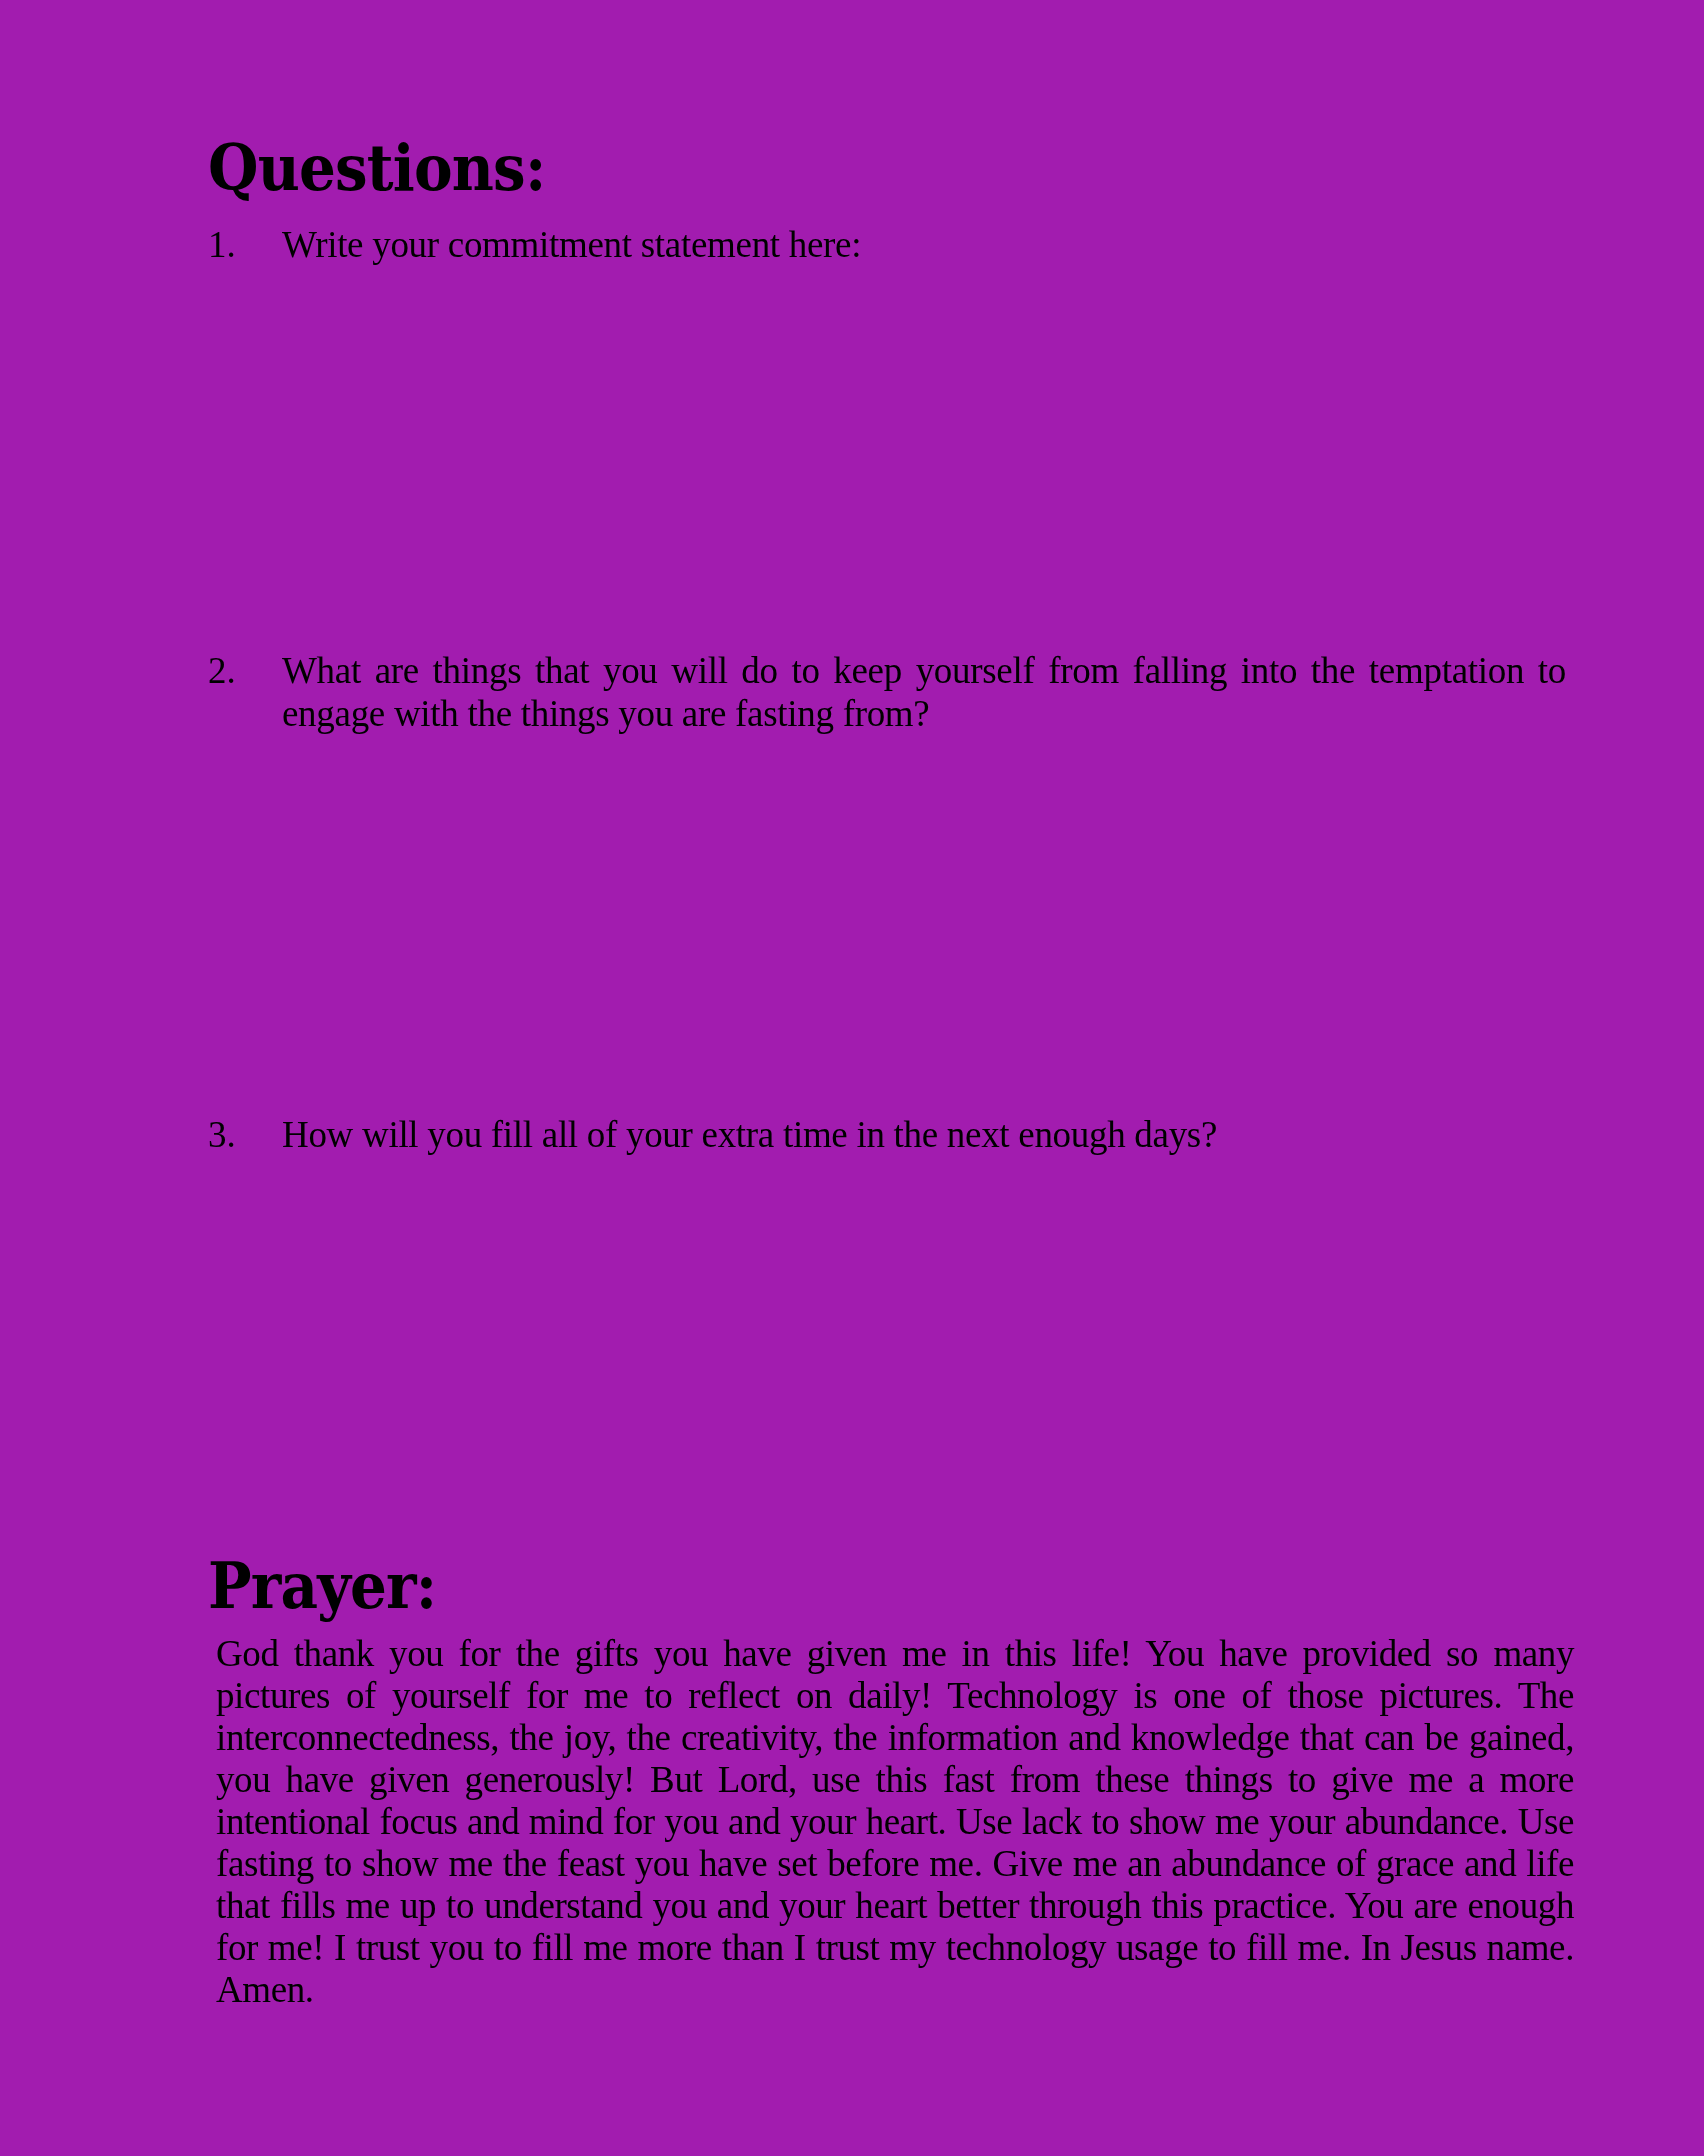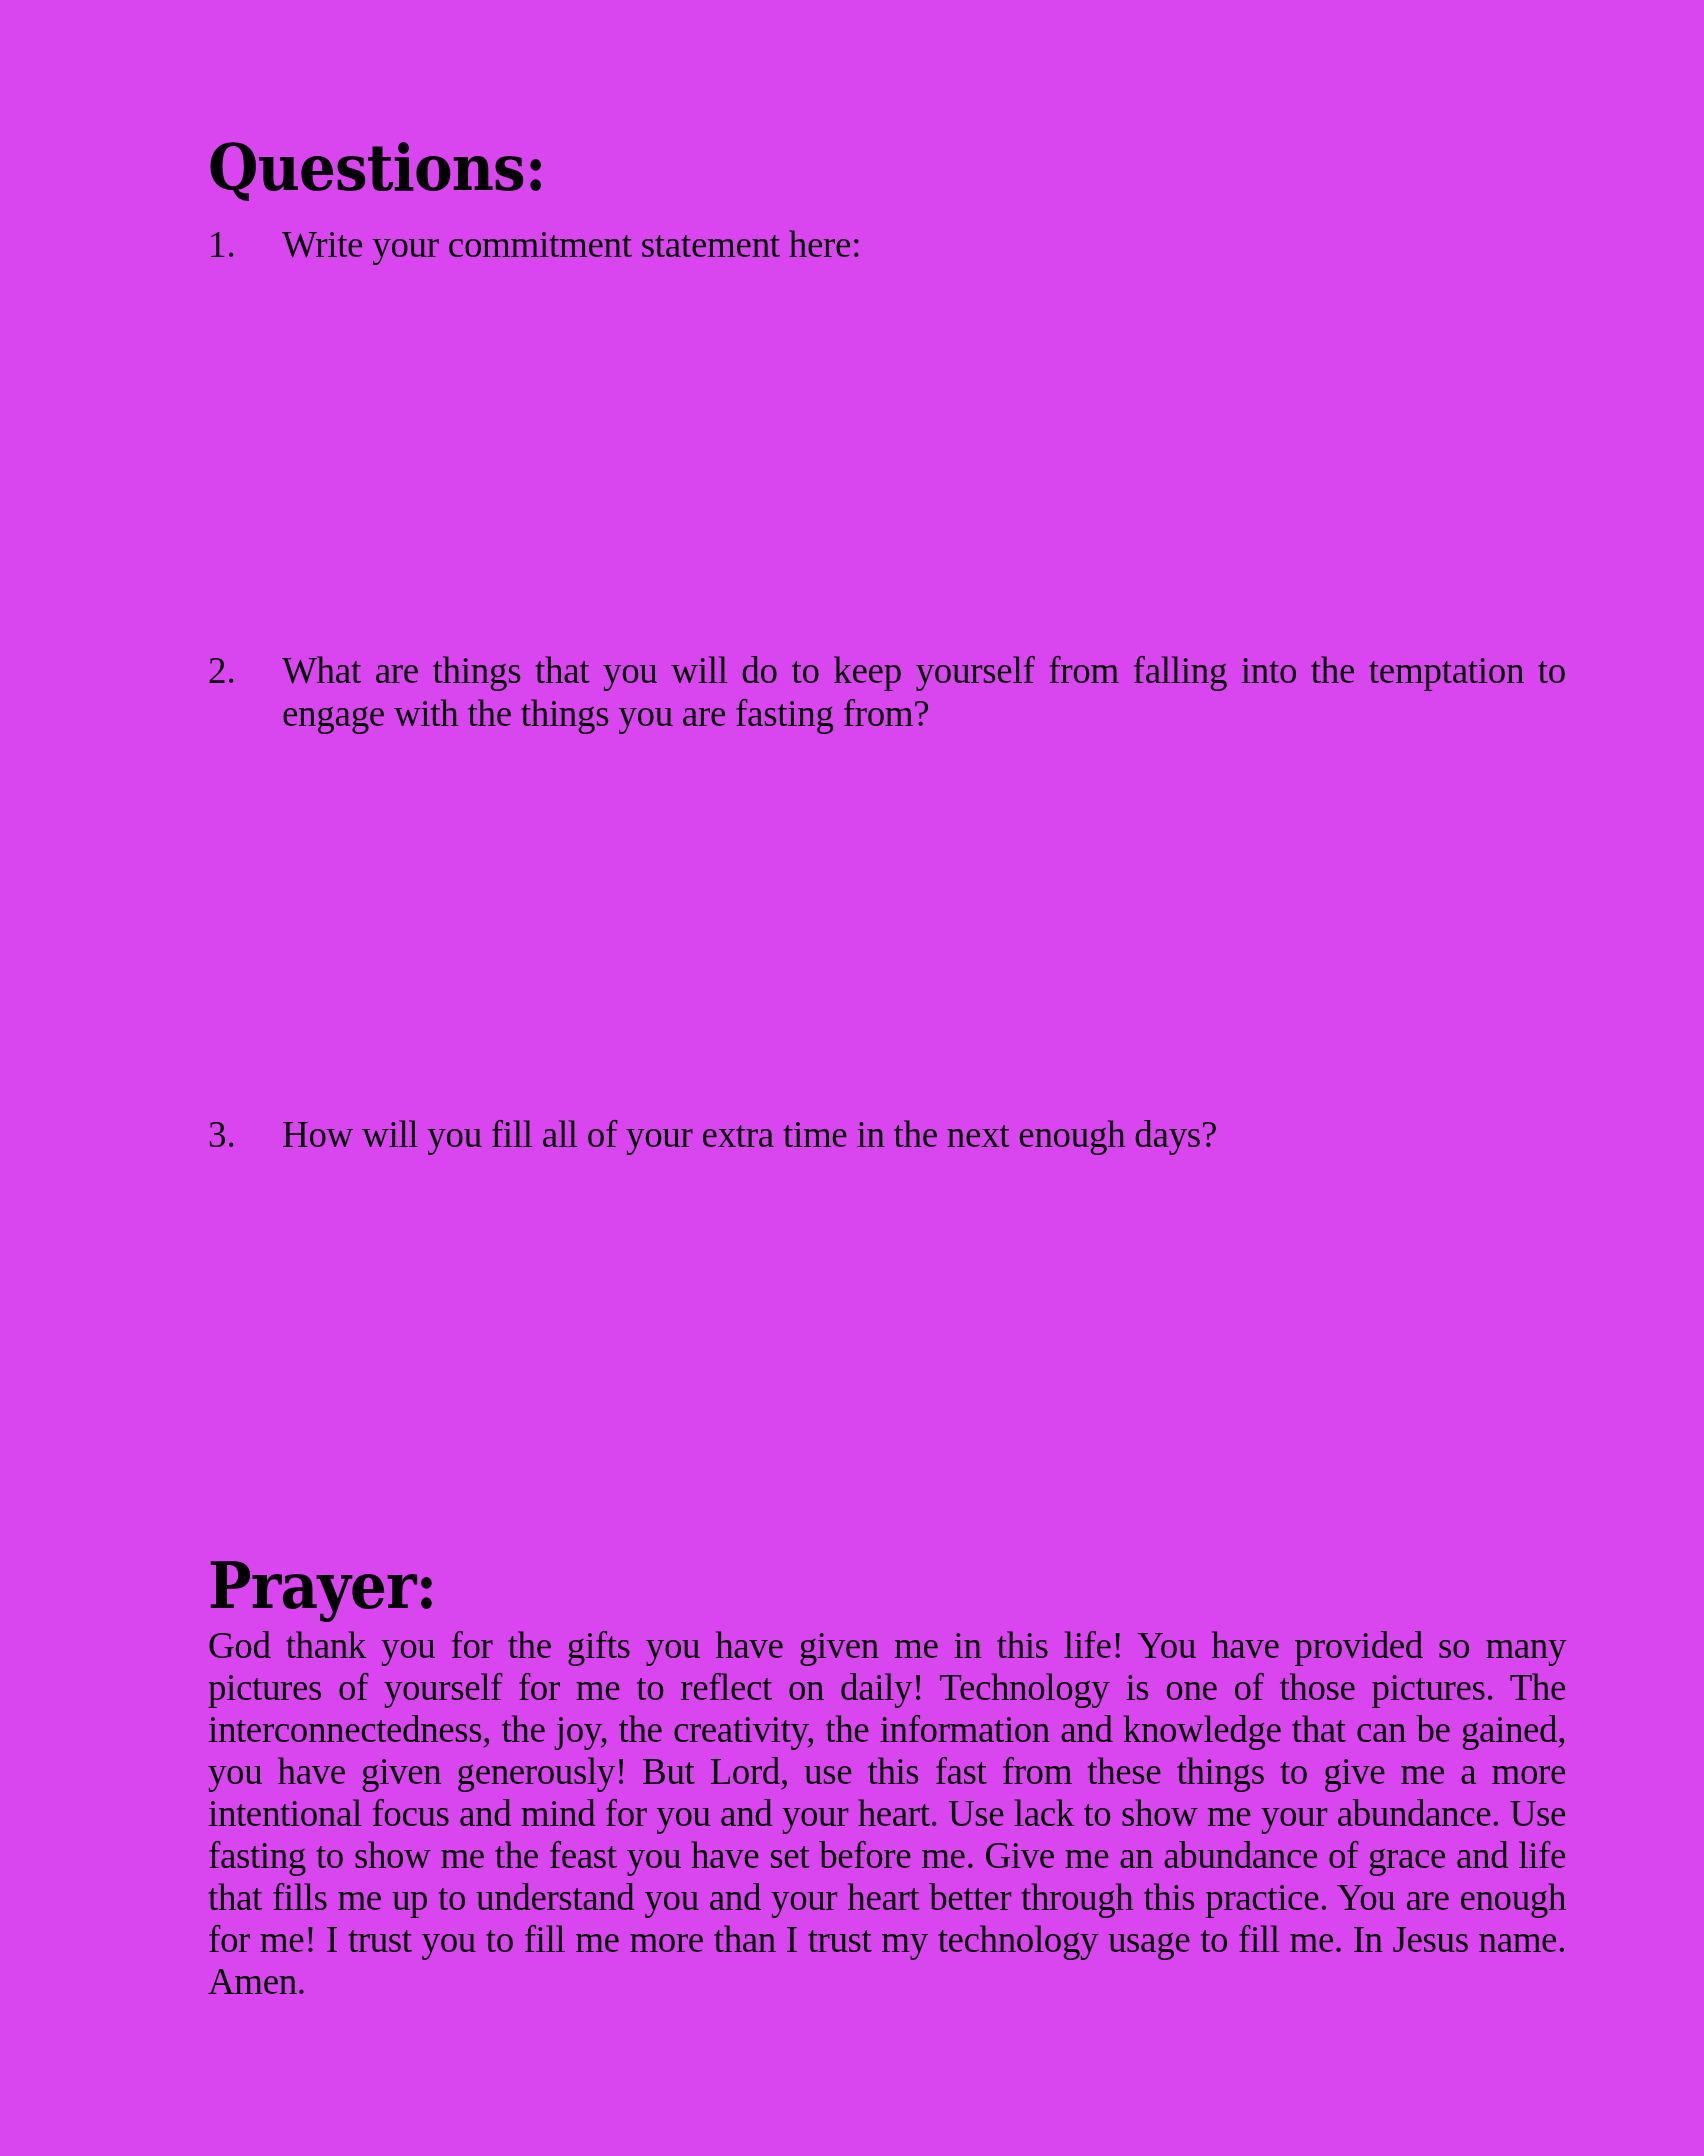--- a/index.html
+++ b/index.html
@@ -13,21 +13,21 @@
       position: relative;
       overflow: hidden;
       color: #000000;
       font-family: "Liberation Serif", "DejaVu Serif", serif;
     }
     .page {
       position: absolute;
       left: 0; top: 0;
       width: 1705px;
       height: 2157px;
-      background: #d946ef;
+      background: #a21caf;
     }
     .heading {
       position: absolute;
       left: 208px;
       margin: 0;
       font-family: "DejaVu Serif", "Liberation Serif", serif;
       font-weight: 900;
       font-size: 63px;
       line-height: 1;
       letter-spacing: -0.9px;
@@ -71,21 +71,21 @@
     #answer-3 { top: 1169px; height: 352px; }
 
     .prayer-body {
       position: absolute;
       left: 208px;
       top: 1625px;
       width: 1358px;
       font-size: 37px;
       line-height: 42px;
       text-align: justify;
-      margin: 0;
+      margin: 8px;
       letter-spacing: -0.4px;
     }
   </style>
 </head>
 <body>
 
 <div class="page">
 
   <h1 id="questions-heading" class="heading">Questions:</h1>
 

